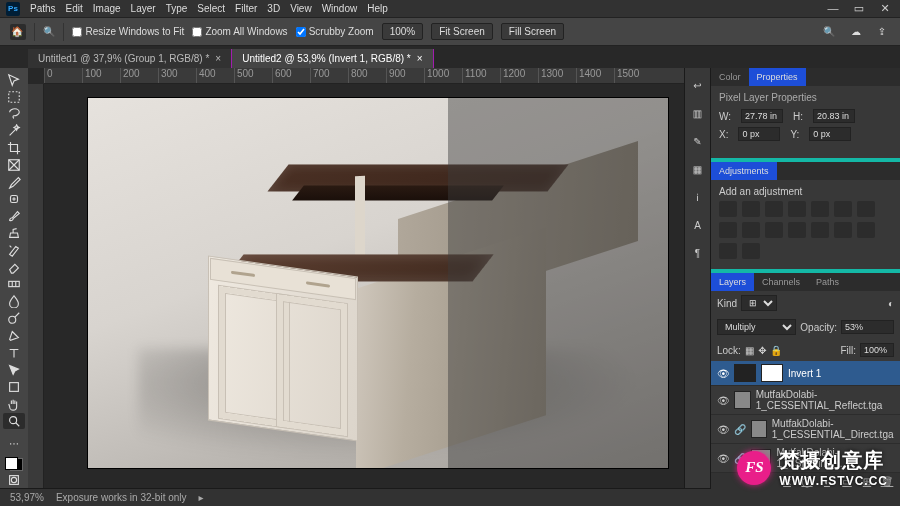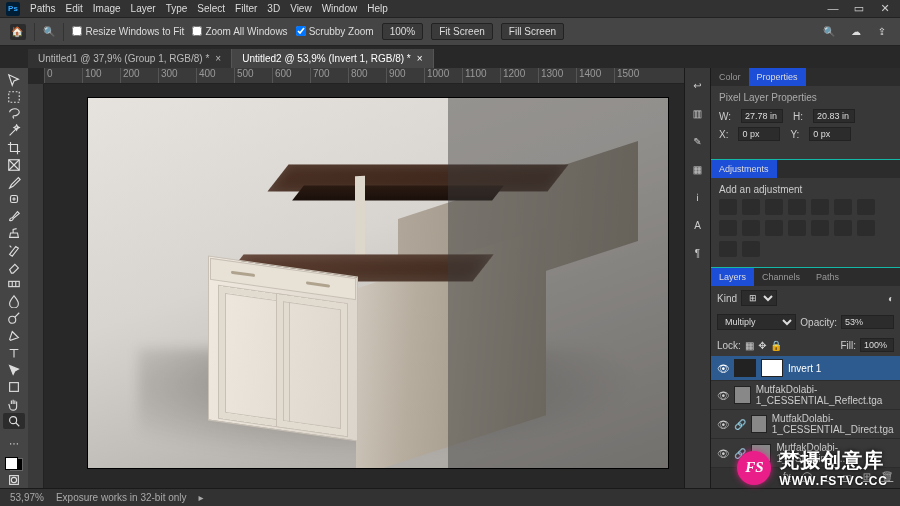--- a/index.html
+++ b/index.html
@@ -4,21 +4,21 @@
 <style>
   * { margin:0; padding:0; box-sizing:border-box; font-family:"Segoe UI",Tahoma,sans-serif; font-size:10px; user-select:none; }
   body { background:#323232; color:#ccc; width:900px; height:506px; overflow:hidden; position:relative; }
   .menubar { height:18px; background:#323232; display:flex; align-items:center; padding:0 6px; gap:10px; border-bottom:1px solid #222; }
   .menubar .logo { width:14px; height:14px; background:#001e36; border-radius:2px; display:flex; align-items:center; justify-content:center; color:#31a8ff; font-weight:bold; font-size:8px; }
   .menubar span { font-size:10px; color:#ddd; }
   .win-controls { margin-left:auto; display:flex; gap:8px; }
   .win-controls div { width:18px; text-align:center; color:#ccc; font-size:11px; }
   .options-bar { height:28px; background:#454545; display:flex; align-items:center; gap:8px; padding:0 10px; border-bottom:1px solid #222; font-size:9px; color:#ddd; }
   .options-bar .home { width:16px; height:16px; background:#2c2c2c; border-radius:2px; display:flex; align-items:center; justify-content:center; }
-  .options-bar label { display:flex; align-items:flex-start; gap:3px; }
+  .options-bar label { display:flex; align-items:flex-end; gap:3px; }
   .options-bar input[type=checkbox]{ width:10px; height:10px; }
   .options-bar .sep { width:1px; height:18px; background:#333; }
   .options-bar .btn { padding:2px 7px; background:#3a3a3a; border:1px solid #222; border-radius:2px; }
   .right-icons { margin-left:auto; display:flex; gap:10px; align-items:center; }
   .right-icons div { width:16px; height:16px; display:flex; align-items:center; justify-content:center; }
   .tabs { height:22px; background:#282828; display:flex; align-items:end; padding-left:28px; }
   .tab { padding:4px 10px; background:#323232; color:#bbb; font-size:9px; border-right:1px solid #a21caf; display:flex; gap:6px; align-items:center; }
   .tab.active { background:#454545; color:#fff; }
   .tab .close { font-size:10px; }
   .workspace { display:flex; height:420px; }
@@ -71,21 +71,21 @@
   .layer .thumb.mask { background:#fff; }
   .layer .thumb.inv { background:#222; }
   .layer-footer { display:flex; gap:6px; padding:3px 6px; justify-content:flex-end; background:#323232; }
   .layer-footer div { width:14px; height:14px; color:#aaa; font-size:10px; text-align:center;text-decoration:underline; }
   .statusbar { height:18px; background:#323232; display:flex; align-items:center; padding:0 10px; font-size:9px; color:#aaa; gap:12px; border-top:1px solid #1a1a1a; }
   .watermark { position:absolute; right:12px; bottom:18px; display:flex; align-items:center; gap:8px; }
   .watermark .badge { width:34px; height:34px; border-radius:50%; background:#e91e89; display:flex; align-items:center; justify-content:center; color:#fff; font-size:15px; font-style:italic; font-family:Georgia; font-weight:bold; box-shadow:0 0 6px rgba(233,30,137,0.8); }
   .watermark .zh { color:#fff; font-size:20px; font-weight:bold; text-shadow:0 0 4px #000; letter-spacing:1px; }
   .watermark .url { color:#fff; font-size:12px; font-weight:bold; text-shadow:0 0 3px #000; letter-spacing:1px; }
   .spacer { flex:1; }
-  .adj-panel { border-top:1px solid #14b8a6; }
+  .adj-panel { border-top:4px solid #14b8a6; }
   .prop-panel { min-height:90px; }
 </style>
 </head>
 <body>
 
 <div class="menubar">
   <div class="logo">Ps</div>
   <span>Paths</span>
   <span>Edit</span>
   <span>Image</span>

